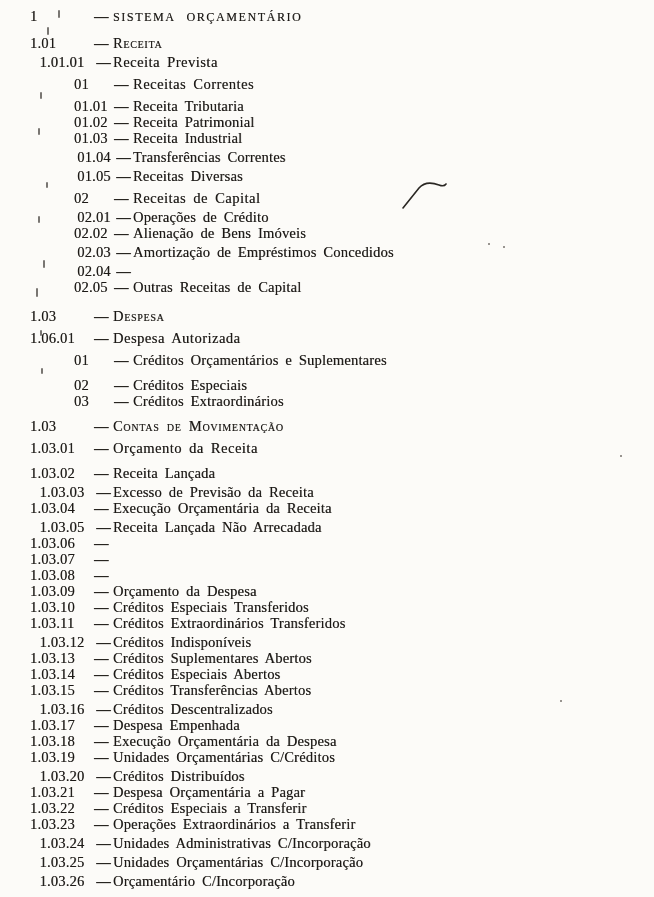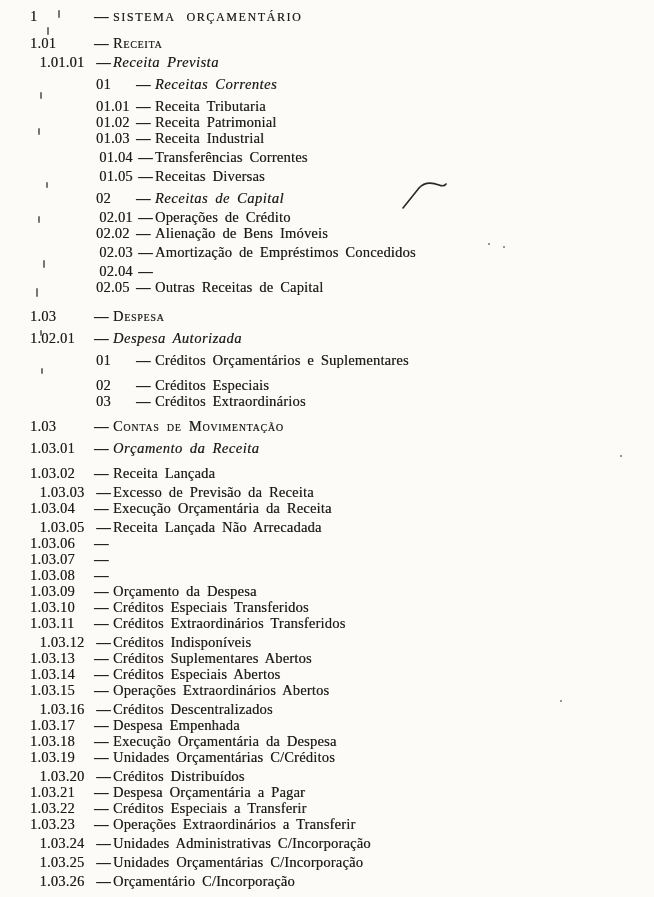--- a/index.html
+++ b/index.html
@@ -33,36 +33,35 @@
     margin-left:30px;
   }
   .row .dash{
     display:inline-block;
     flex:0 0 auto;
     width:19px;
     font-weight:bold;
     letter-spacing:0;
   }
   .row .label{display:inline-block;}
-  .row.lv2 .code{margin-left:96px;width:40px;}
+  .row.lv2 .code{margin-left:74px;width:40px;}
   
   .row.caps{height:20px;line-height:20px;}
   .row.caps .label{
     font-size:12px;
     letter-spacing:1.6px;
     word-spacing:7px;
     text-transform:uppercase;
   }
   .row.smallcaps .label{
     font-variant:small-caps;
     letter-spacing:.7px;
     text-align:center;
   }
   .row.italic .label{
-    font-style:italic;
     letter-spacing:.5px;
   }
   
   .gap-xs{margin-top:3px;text-align:center;}
   .gap-sm{margin-top:6px;}
   .gap-md{margin-top:9px;}
   .gap-lg{margin-top:13px;}
   
   .tick{
     position:absolute;
@@ -176,21 +175,21 @@
     <span class="label">Outras Receitas de Capital</span>
   </div>
 
   <div class="row lv1 smallcaps gap-lg">
     <span class="code">1.03</span>
     <span class="dash">—</span>
     <span class="label">Despesa</span>
   </div>
 
   <div class="row lv1 italic gap-sm">
-    <span class="code">1.02.01</span>
+    <span class="code">1.06.01</span>
     <span class="dash">—</span>
     <span class="label">Despesa Autorizada</span>
   </div>
 
   <div class="row lv2 gap-sm">
     <span class="code">01</span>
     <span class="dash">—</span>
     <span class="label">Créditos Orçamentários e Suplementares</span>
   </div>
 
@@ -292,21 +291,21 @@
 
   <div class="row lv1">
     <span class="code">1.03.14</span>
     <span class="dash">—</span>
     <span class="label">Créditos Especiais Abertos</span>
   </div>
 
   <div class="row lv1">
     <span class="code">1.03.15</span>
     <span class="dash">—</span>
-    <span class="label">Operações Extraordinários Abertos</span>
+    <span class="label">Créditos Transferências Abertos</span>
   </div>
 
   <div class="row lv1 gap-xs">
     <span class="code">1.03.16</span>
     <span class="dash">—</span>
     <span class="label">Créditos Descentralizados</span>
   </div>
 
   <div class="row lv1">
     <span class="code">1.03.17</span>

